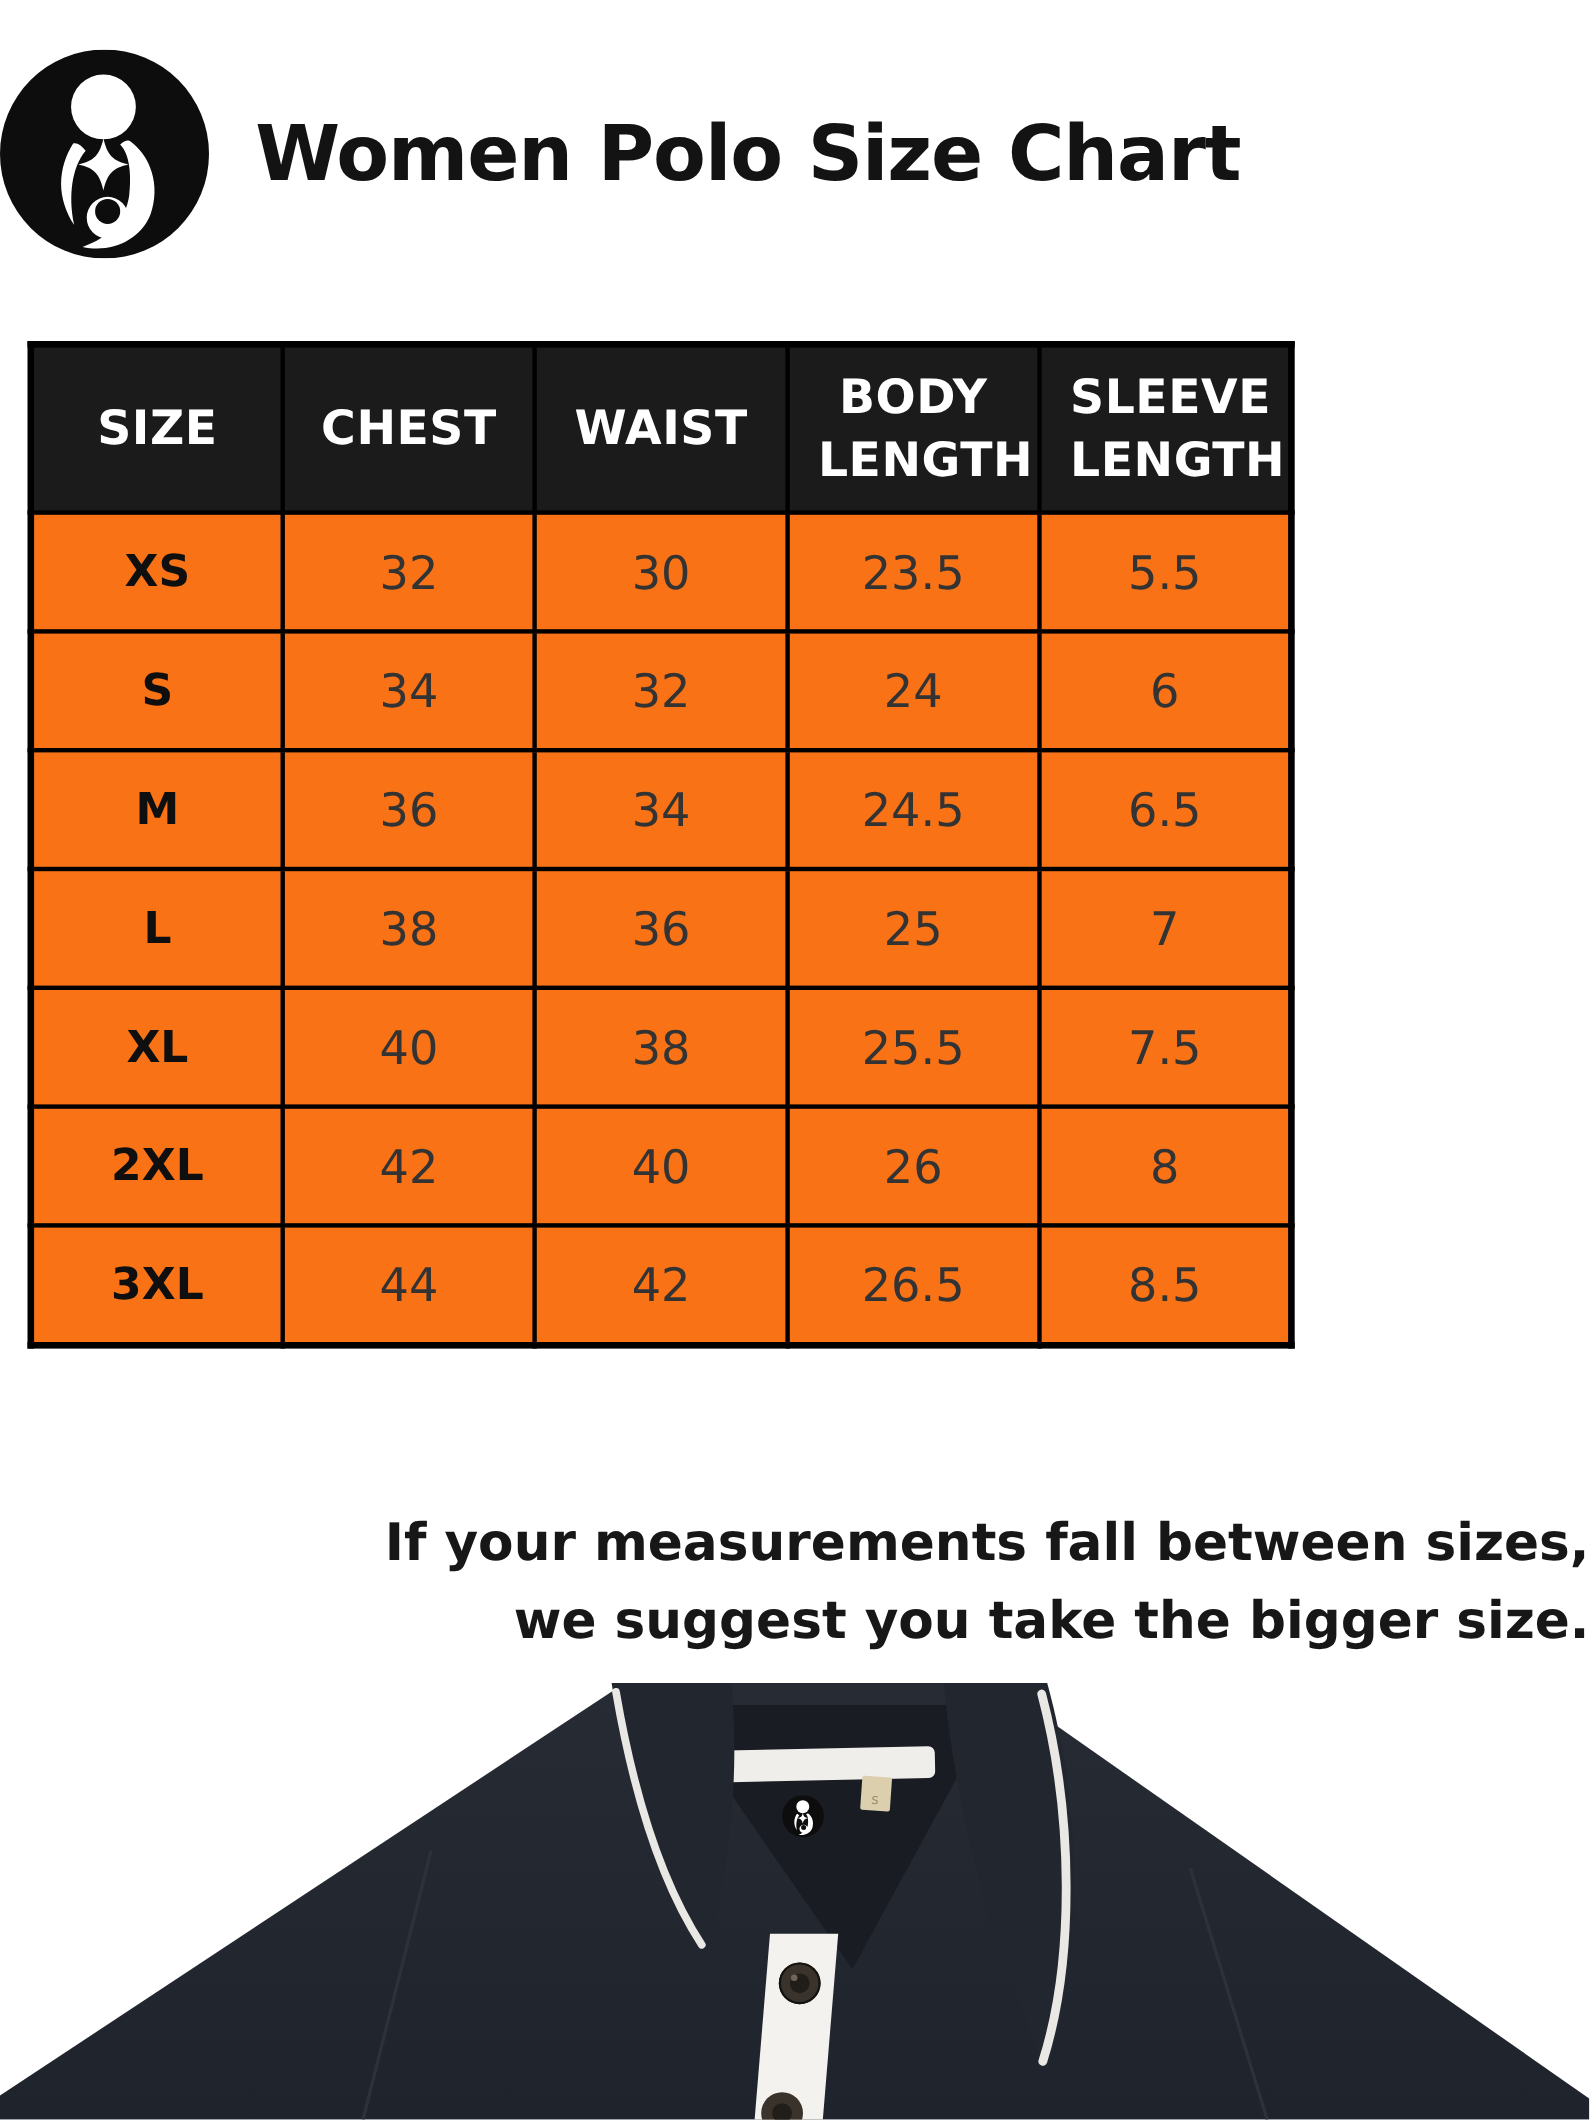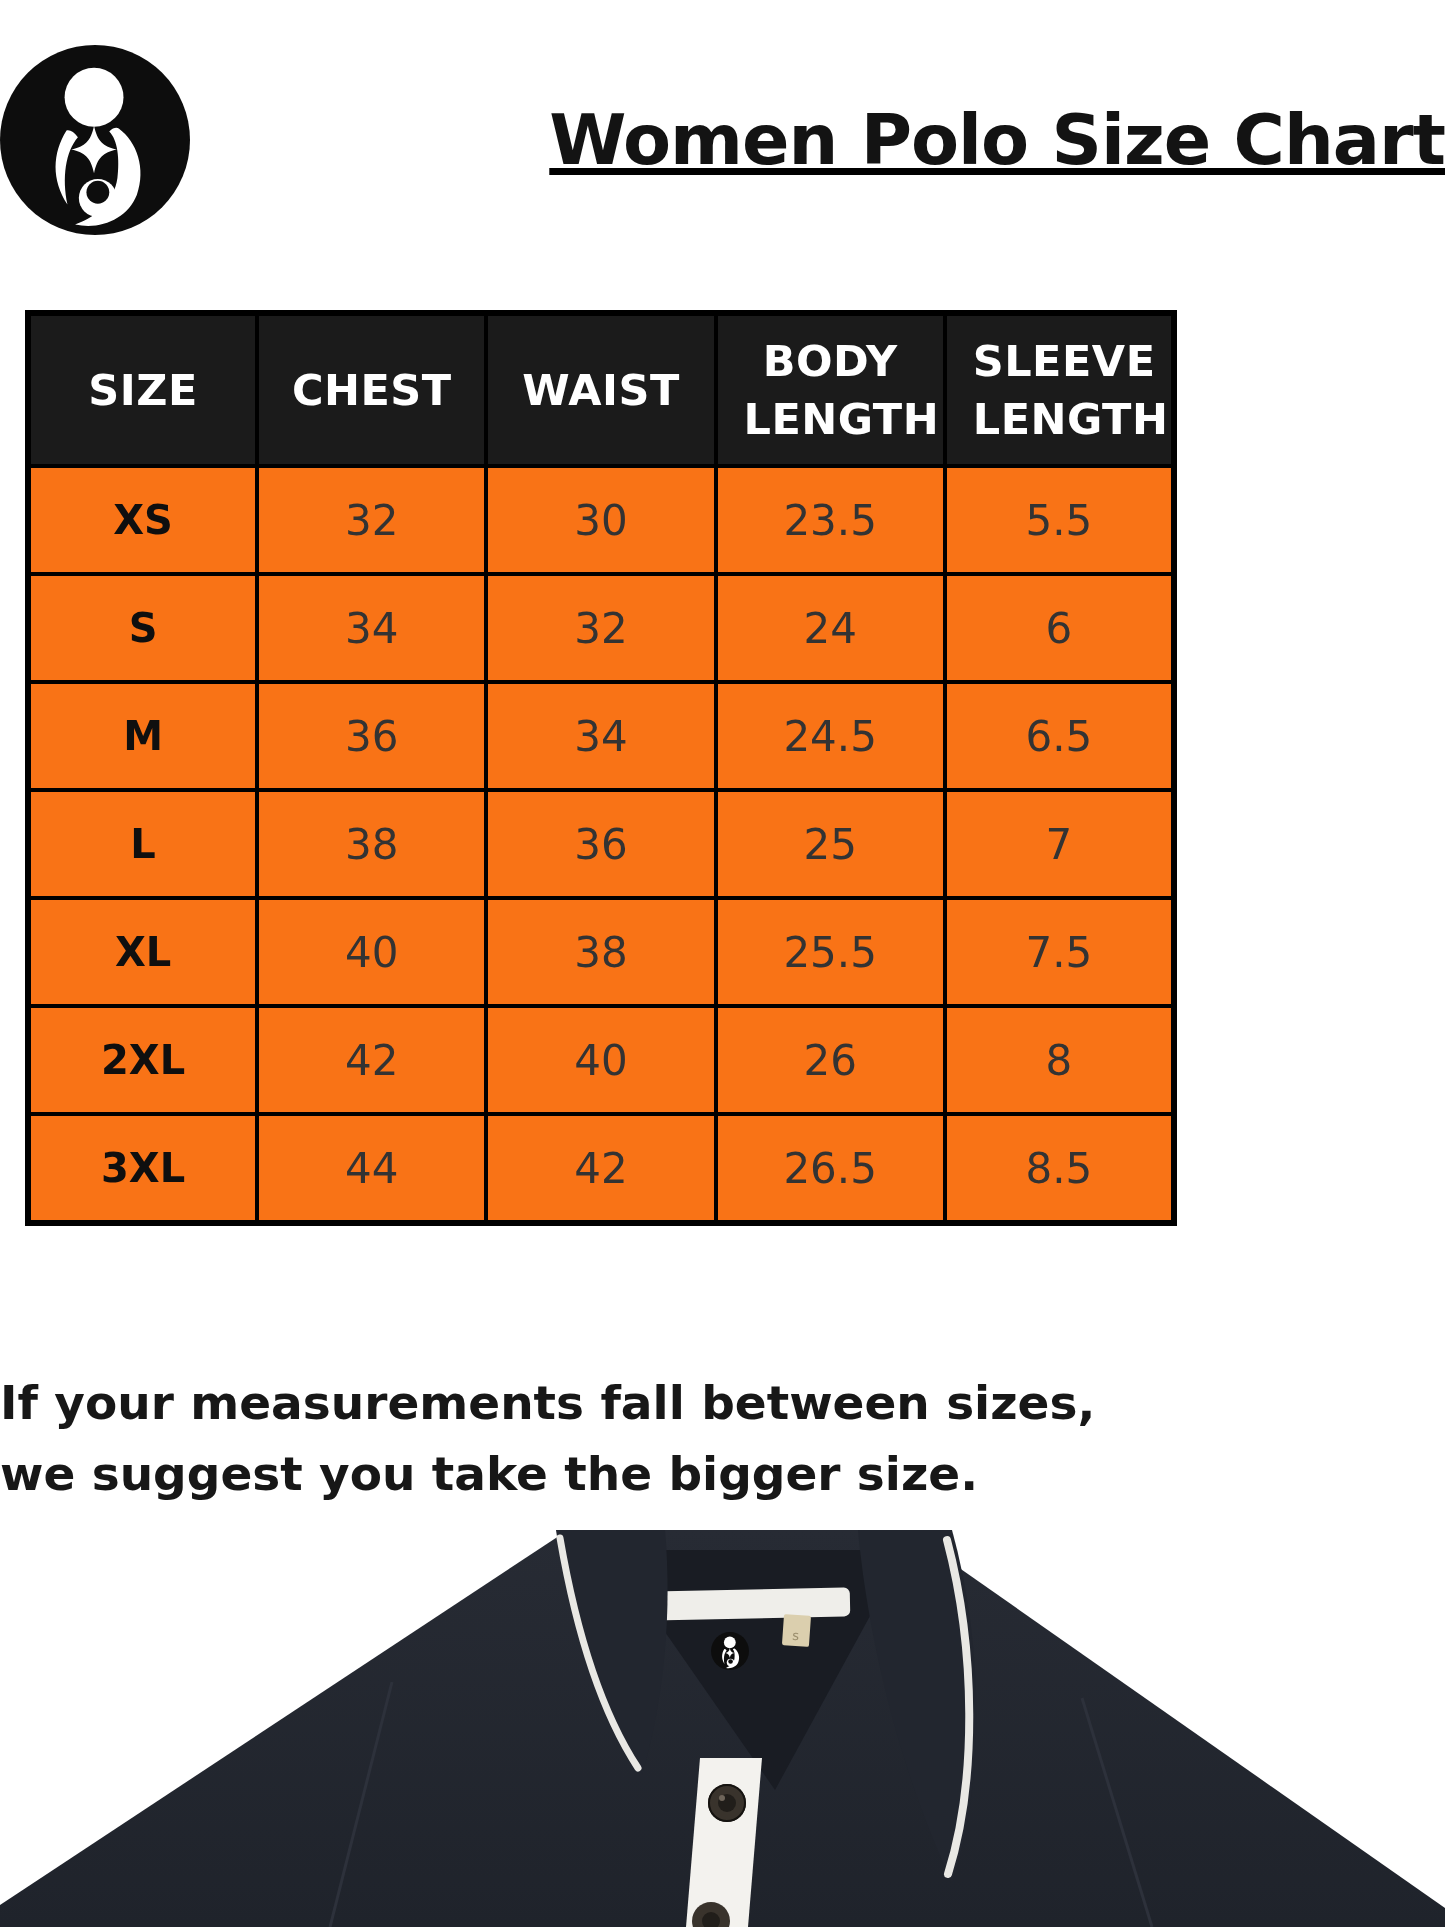--- a/index.html
+++ b/index.html
@@ -3,21 +3,21 @@
 <meta charset="utf-8">
 <style>
   html,body{margin:0;padding:0;}
   body{
     width:1445px;height:1927px;position:relative;background:#ffffff;
     font-family:"DejaVu Sans","Liberation Sans",sans-serif;overflow:hidden;
   }
   
   .brand{
     position:absolute;top:44px;left:0;width:100%;height:192px;
-    display:flex;justify-content:space-between;align-items:center;gap:42px;text-decoration:underline;
+    display:flex;justify-content:flex-start;align-items:center;gap:42px;
   }
   .brand-logo{width:190px;height:190px;flex:0 0 auto;}
   .page-title{
     font-size:70px;font-weight:800;letter-spacing:-1px;color:#131313;white-space:nowrap;
   }
   
   .size-table{
     position:absolute;top:310px;left:25px;width:1152px;
     border-collapse:collapse;table-layout:fixed;
     border:6px solid #000;
@@ -29,21 +29,21 @@
   }
   .size-table td{
     background:#f97316;height:104px;border:4px solid #000;
     text-align:center;vertical-align:middle;
     font-size:42px;font-weight:400;color:#333333;padding:0;
   }
   .size-table td.size-label{font-weight:700;font-size:40px;color:#0f0f0f;}
   
   .fit-note{
     position:absolute;top:1368px;left:0;width:100%;
-    text-align:left;font-size:47px;font-weight:700;color:#171717;line-height:1.5;
+    text-align:right;font-size:47px;font-weight:700;color:#171717;line-height:1.5;
   }
   
   .shirt-photo{position:absolute;top:1530px;left:0;width:1445px;height:397px;}
   .shirt-photo svg{display:block;width:100%;height:100%;}
 </style>
 </head>
 <body>
 
 <div class="brand">
   <svg class="brand-logo" viewBox="0 0 100 100" aria-hidden="true">

